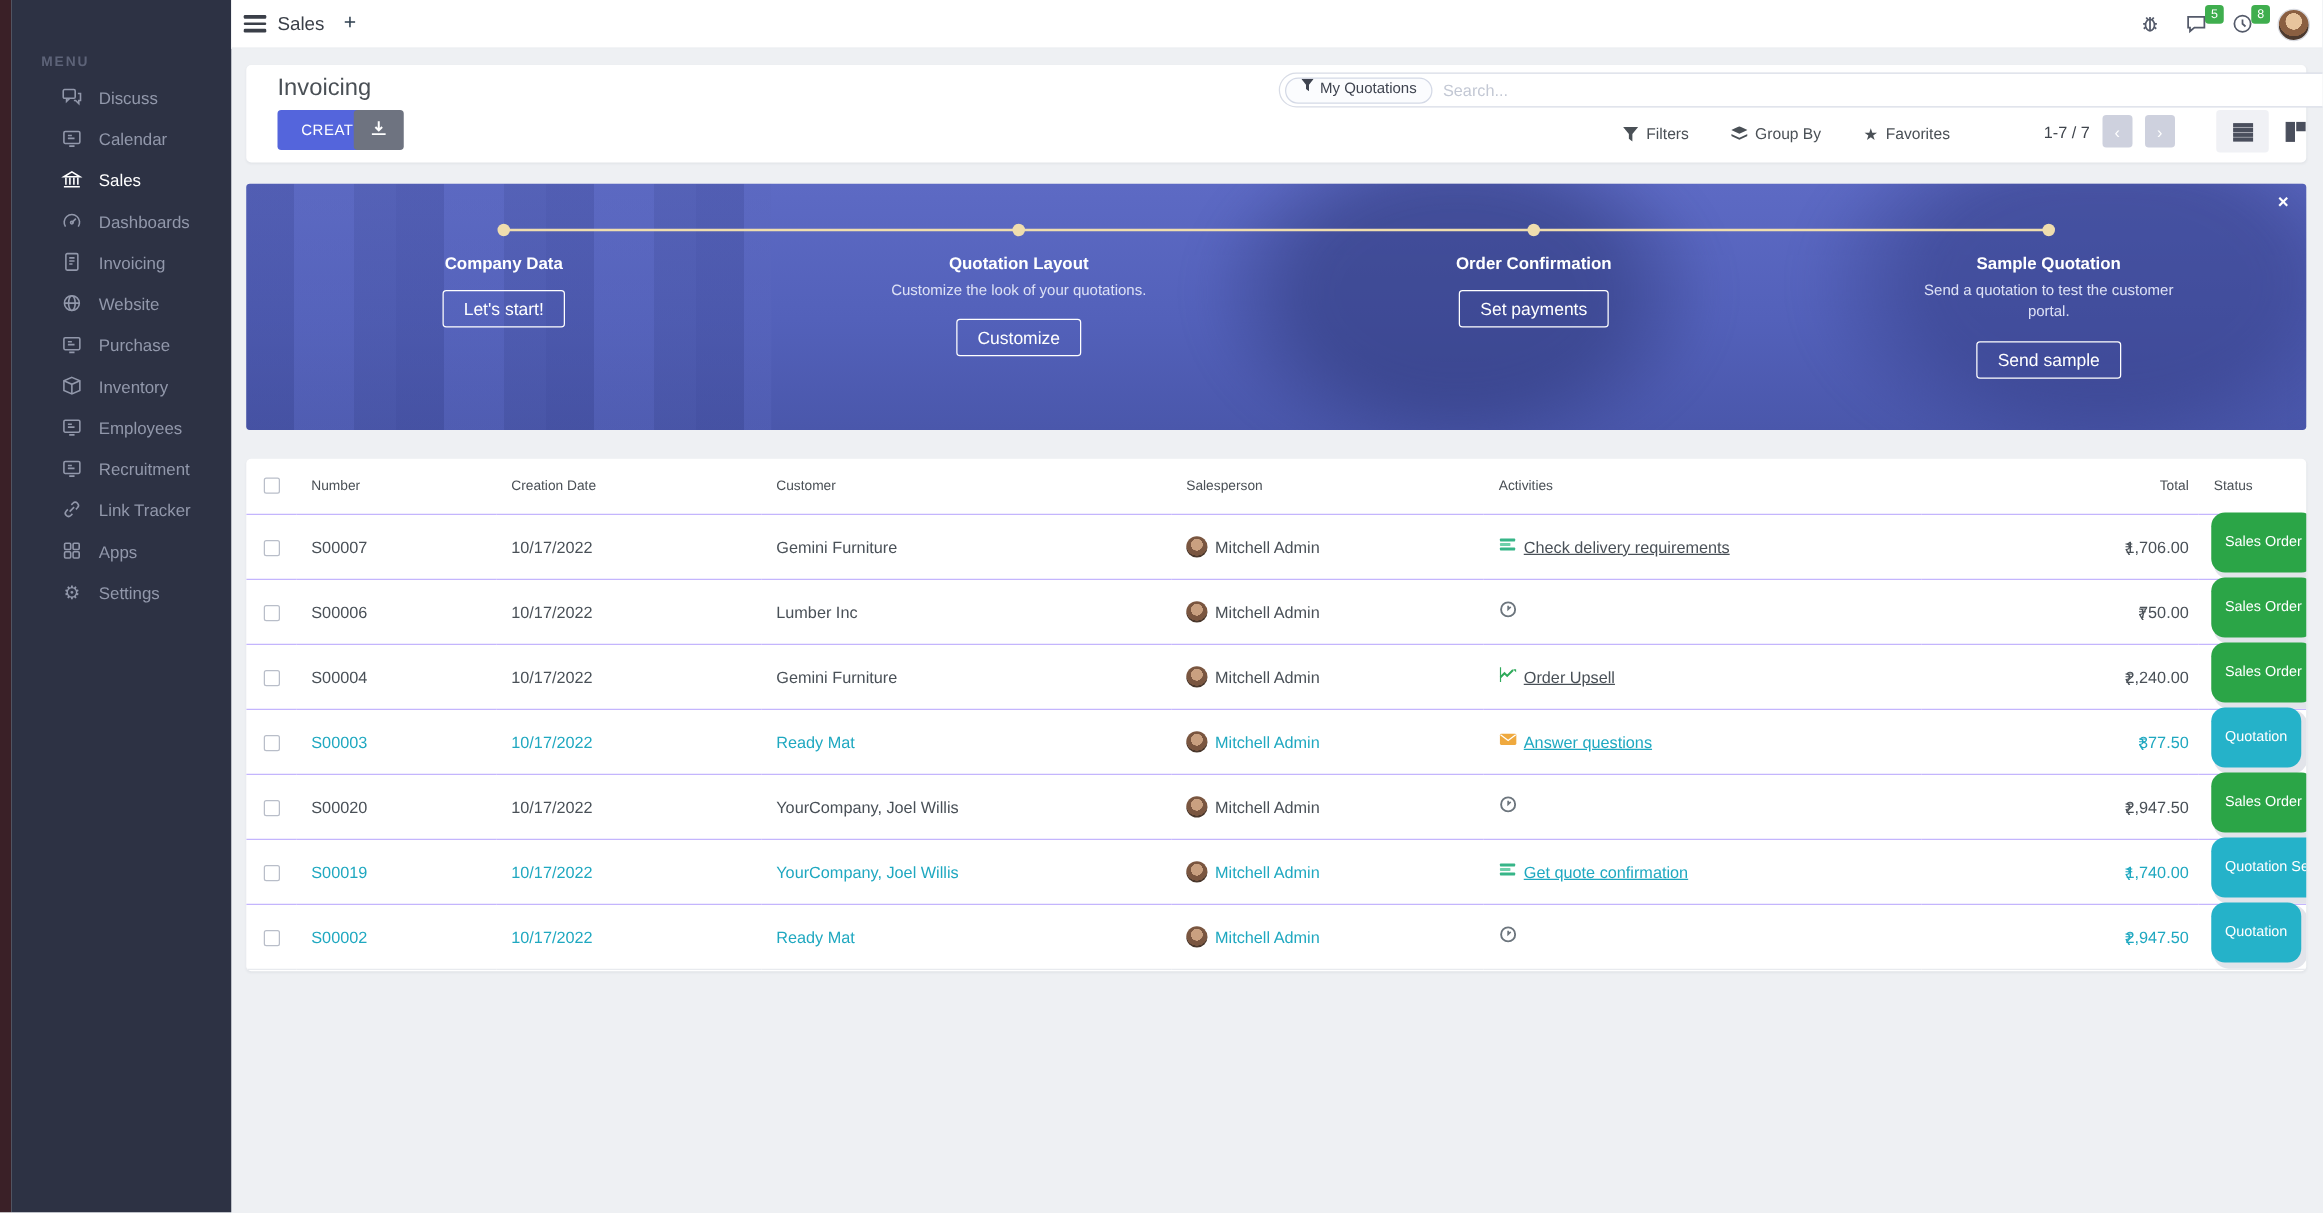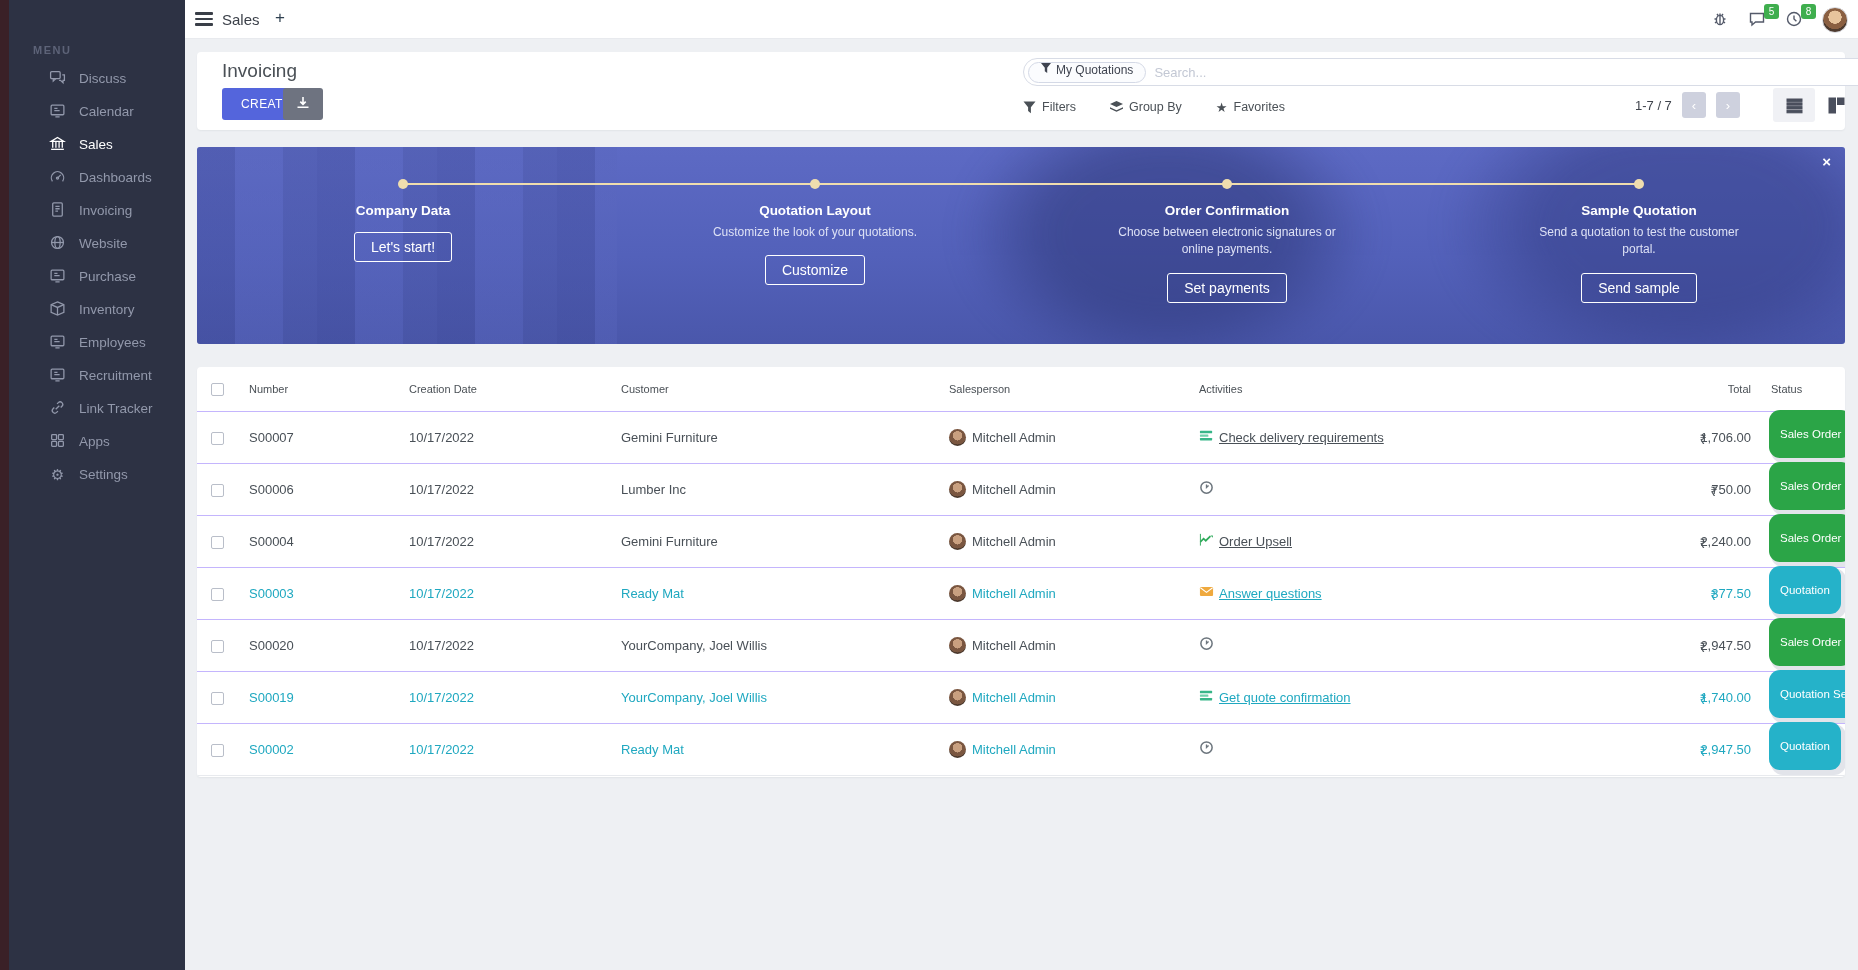--- a/index.html
+++ b/index.html
@@ -39,21 +39,21 @@
   .page-title { position:absolute; left:25px; top:8px; font-size:19px; color:#4a5056; }
   .btn-create { position:absolute; left:25px; top:36px; height:32px; padding:0 19px; background:#5465dc; color:#fff; border:none; border-radius:3px; font-size:12px; letter-spacing:.4px; cursor:pointer; font-family:inherit; }
   .btn-download { position:absolute; left:86px; top:36px; width:40px; height:32px; background:#6e7380; border:none; border-radius:3px; cursor:pointer; }
   .btn-download svg { width:14px; height:14px; stroke:#fff; fill:#fff; stroke-width:0; }
 
   .searchbar { position:absolute; left:826px; top:6px; width:1002px; height:28px; border:1px solid #d8dce6; border-radius:14px; background:#fff; display:flex; align-items:center; }
   .facet { position:relative; display:flex; align-items:flex-start; gap:5px; height:21px; margin-left:4px; padding:0 12px; border:1px solid #d4d9e6; border-radius:12px; background:#fbfcfe; font-size:12px; color:#3f4450; cursor:pointer; }
   .facet svg { width:10px; height:10px; fill:#3f4450; }
   .search-placeholder { color:#c3c8d4; font-size:13px; margin-left:8px; }
 
-  .cp-row { position:absolute; left:826px; top:40px; width:812px; height:30px; display:flex; align-items:center; gap:34px; }
+  .cp-row { position:absolute; left:826px; top:40px; width:812px; height:30px; display:flex; align-items:center; gap:34px;justify-content:center; }
   .cp-item { display:flex; align-items:center; gap:6px; font-size:12.5px; color:#4a5056; cursor:pointer; }
   .cp-item svg { width:13px; height:13px; fill:#4a5056; }
   .cp-item .glyph { font-size:13px; color:#4a5056; }
 
   .pager { position:absolute; left:1438px; top:40px; display:flex; align-items:center; gap:8px; }
   .pager-text { font-size:13px; color:#3f444c; }
   .pager-btn { width:24px; height:26px; background:#ced1de; border:none; border-radius:3px; color:#fff; font-size:13px; cursor:pointer; margin-left:2px; }
 
   .view-switch { position:absolute; left:1576px; top:36px; display:flex; align-items:center; }
   .vs-btn { width:42px; height:34px; display:flex; align-items:center; justify-content:center; cursor:pointer; border-radius:3px; }
@@ -328,21 +328,20 @@
   </div>
         <div class="step">
     <span class="step-dot"></span>
     <div class="step-title">Quotation Layout</div>
     <div class="step-desc">Customize the look of your quotations.</div>
     <button class="step-btn">Customize</button>
   </div>
         <div class="step">
     <span class="step-dot"></span>
     <div class="step-title">Order Confirmation</div>
-    <div class="step-desc">Choose between electronic signatures or online payments.</div>
     <button class="step-btn">Set payments</button>
   </div>
         <div class="step">
     <span class="step-dot"></span>
     <div class="step-title">Sample Quotation</div>
     <div class="step-desc">Send a quotation to test the customer portal.</div>
     <button class="step-btn">Send sample</button>
   </div>
       </div>
     <span class="banner-close">×</span>

